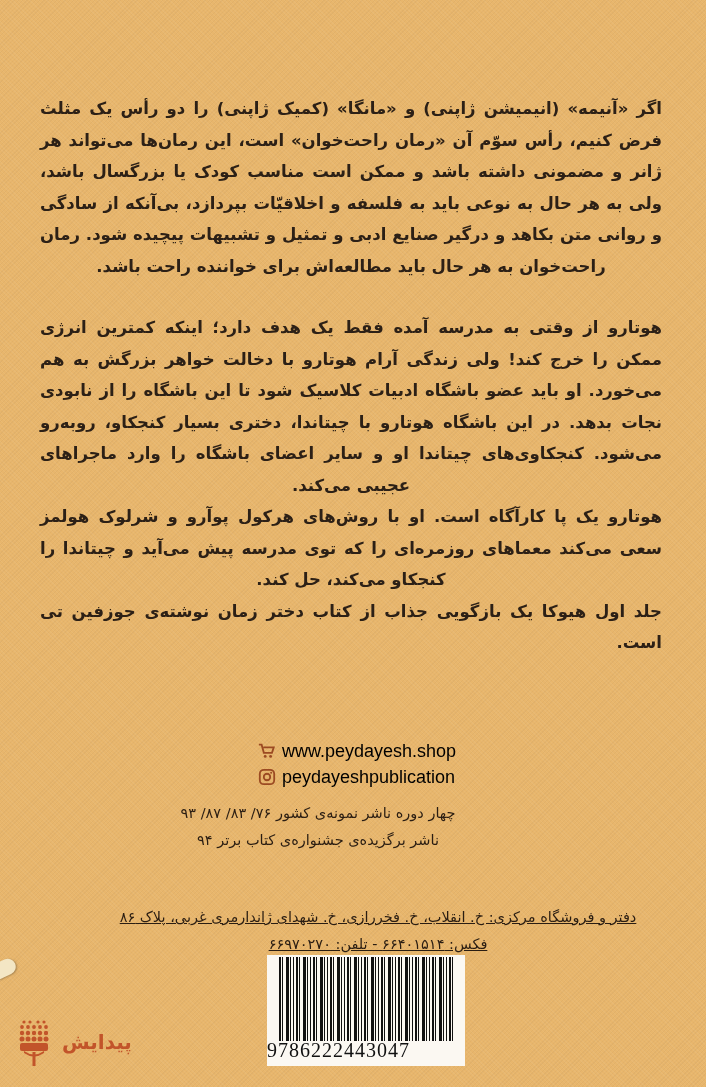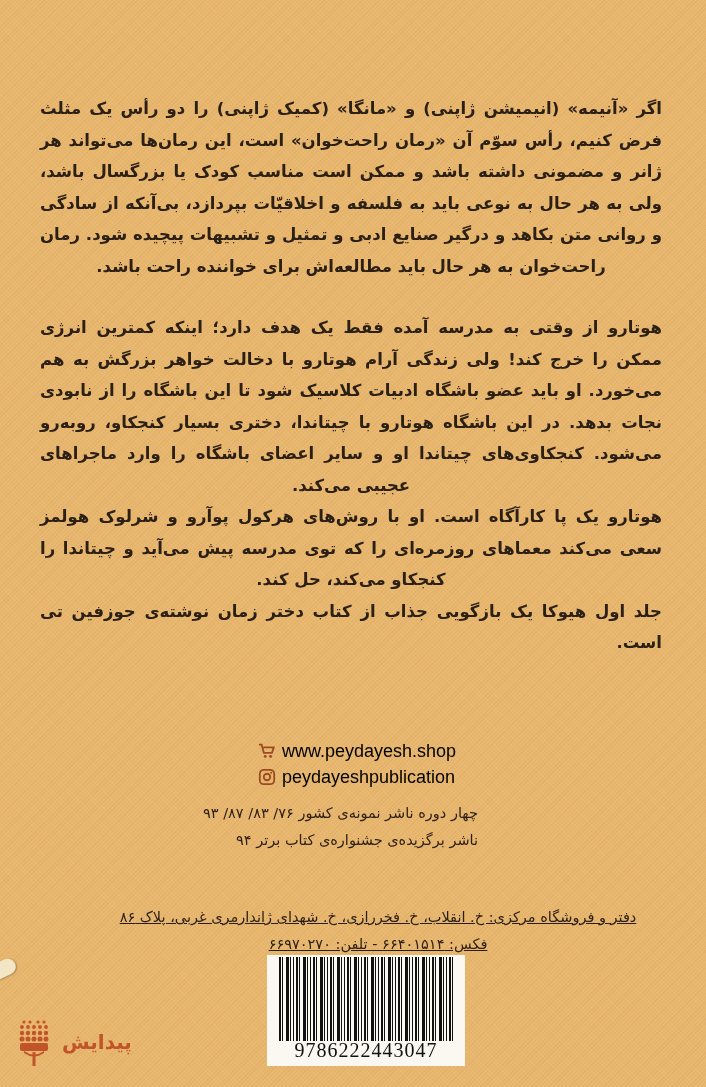--- a/index.html
+++ b/index.html
@@ -22,40 +22,40 @@
   .blurb p { margin: 0; }
   .blurb .gap { height: 30px; }
   .center-last { text-align-last: center; }
   .contact {
     position: absolute; left: 258px; top: 738px;
     font-family: "Liberation Sans", sans-serif; color: #000000; font-size: 18px; line-height: 26px;
   }
   .contact-row { display: flex; align-items: center; gap: 6px; }
   .icon { width: 18px; height: 18px; display: inline-block; }
   .awards {
-    position: absolute; right: 228px; top: 800px; direction: rtl; text-align: right;
+    position: absolute; right: 228px; top: 800px; direction: rtl; text-align: center;
     font-size: 14.5px; line-height: 27px; color: #2a1d12; width: 320px;
   }
   .address {
     position: absolute; left: 80px; right: 30px; top: 904px; direction: rtl; text-align: center;
     font-size: 14.5px; line-height: 27px; color: #2a1d12; text-decoration: underline;
   }
   .barcode-box {
     position: absolute; left: 267px; top: 955px; width: 198px; height: 111px;
     background: #fbf8f2;
   }
   .bars {
     position: absolute; left: 12px; top: 2px; width: 176px; height: 84px;
     background: repeating-linear-gradient(90deg,
       #111 0 2px, transparent 2px 3px, #111 3px 4px, transparent 4px 7px,
       #111 7px 10px, transparent 10px 11px, #111 11px 12px, transparent 12px 14px,
       #111 14px 15px, transparent 15px 17px);
   }
   .isbn {
-    position: absolute; left: 0; right: 0; bottom: 4px; text-align: center;
+    position: absolute; left: 0; right: 0; bottom: 4px; 
     font-family: "Liberation Serif", serif; font-size: 20px; letter-spacing: 1px; color: #111;
   }
   .logo { position: absolute; left: 18px; top: 1018px; display: flex; align-items: center; gap: 12px; }
   .logo-mark { width: 32px; height: 48px; }
   .logo-text { font-size: 20px; font-weight: bold; color: #c2542a; direction: rtl; }
   .corner-mark {
     position: absolute; left: -6px; top: 960px; width: 22px; height: 16px;
     background: #f3e6c4; border-radius: 0 10px 10px 0; transform: rotate(-25deg);
     box-shadow: 1px 1px 2px rgba(0,0,0,0.25);
   }

